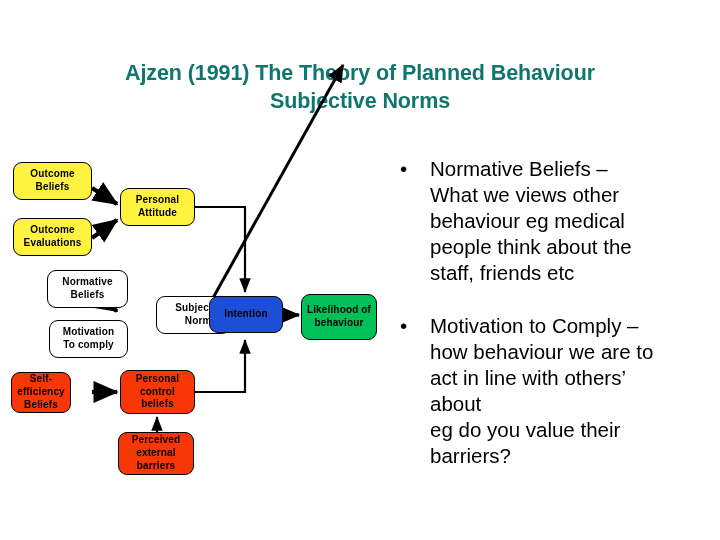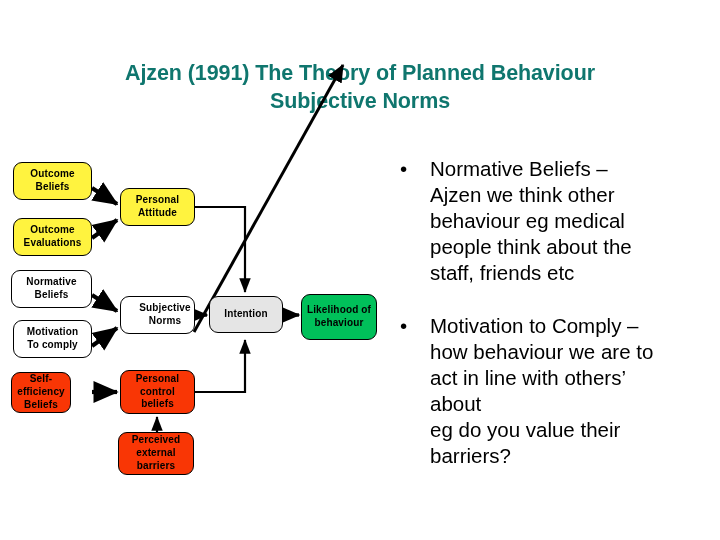--- a/index.html
+++ b/index.html
@@ -62,23 +62,23 @@
     font-size: 10px;
     line-height: 1.28;
     letter-spacing: 0.15px;
     color: #000000;
     padding: 2px 3px;
     z-index: 3;
   }
   .node .node-txt { display: block; white-space: pre-line; }
 
   .fill-yellow { background: #FFF33F; }
-  .fill-white  { background: #FFFFFF; }
+  .fill-white  { background: #FFFFFF; margin-left: 36px; }
   .fill-red    { background: #F93605; }
-  .fill-orange { background: #e5e5e5; }
+  .fill-orange { background: #1d4ed8; }
   .fill-green  { background: #00C05A; }
 
   
   #bullets {
     position: absolute;
     left: 392px;
     top: 156px;
     width: 320px;
   }
   .bullet {
@@ -196,21 +196,21 @@
     <span class="node-txt">Likelihood of
 behaviour</span>
   </div>
 </div>
 
 <div id="bullets">
 
   <div class="bullet" id="bullet-1">
     <span class="bullet-marker">•</span>
     <span class="b-line">Normative Beliefs –</span>
-    <span class="b-line">Ajzen we think other</span>
+    <span class="b-line">What we views other</span>
     <span class="b-line">behaviour eg medical</span>
     <span class="b-line">people think about the</span>
     <span class="b-line">staff, friends etc</span>
   </div>
 
   <div class="bullet" id="bullet-2">
     <span class="bullet-marker">•</span>
     <span class="b-line">Motivation to Comply –</span>
     <span class="b-line">how behaviour we are to</span>
     <span class="b-line">act in line with others’</span>

